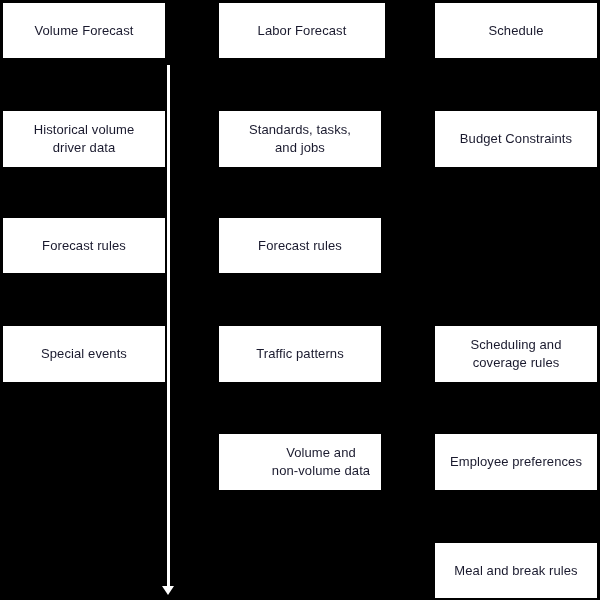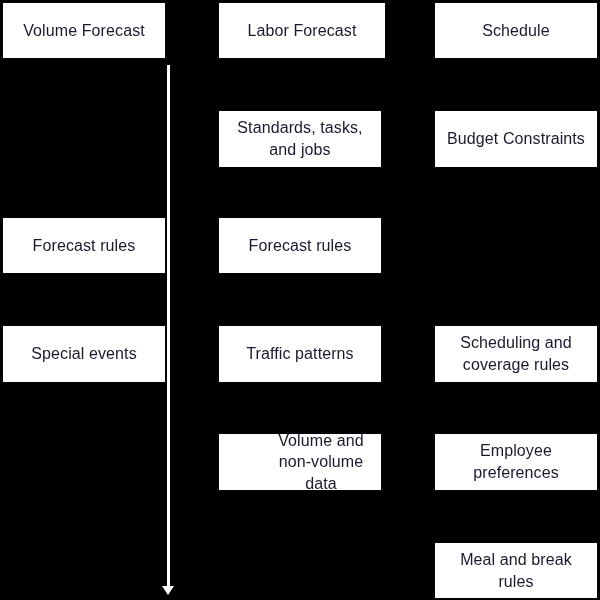--- a/index.html
+++ b/index.html
@@ -16,21 +16,21 @@
     font-family: "Liberation Sans", sans-serif;
   }
   .node-box {
     position: absolute;
     background: #ffffff;
     color: #1a1a2e;
     display: flex;
     align-items: center;
     justify-content: center;
     text-align: center;
-    font-size: 16px;
+    font-size: 13px;
     line-height: 1.35;
     letter-spacing: 0.1px;
     box-sizing: border-box;
     padding: 2px 6px;
   }
   .node-label {
     display: block;
     white-space: pre-line;
   }
   .connector {
@@ -48,20 +48,24 @@
 </style>
 </head>
 <body>
 
 <div id="diagram">
 
   <div class="node-box" style="left:3px; top:3px; width:162px; height:55px;">
     <span class="node-label">Volume Forecast</span>
   </div>
 
+  <div class="node-box" style="left:3px; top:111px; width:162px; height:56px;">
+    <span class="node-label">Historical volume
+driver data</span>
+  </div>
 
   <div class="node-box" style="left:3px; top:218px; width:162px; height:55px;">
     <span class="node-label">Forecast rules</span>
   </div>
 
   <div class="node-box" style="left:3px; top:326px; width:162px; height:56px;">
     <span class="node-label">Special events</span>
   </div>
 
   <div class="node-box" style="left:219px; top:3px; width:166px; height:55px;">

